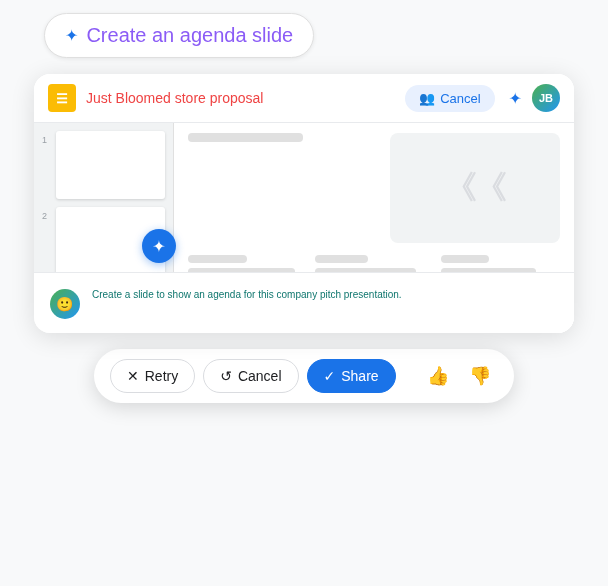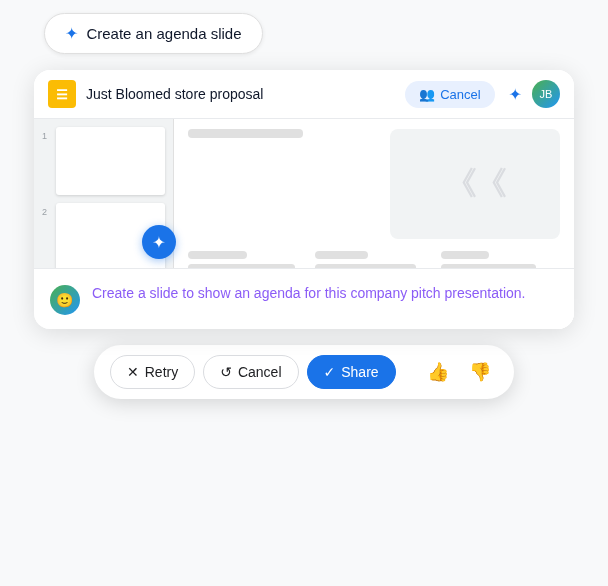--- a/index.html
+++ b/index.html
@@ -39,23 +39,23 @@
       align-self: flex-start;
       margin-left: 30px;
     }
 
     .top-pill .sparkle-icon {
       color: #1a73e8;
       font-size: 16px;
     }
 
     .top-pill .pill-label {
-      font-size: 15px;
+      font-size: 20px;
       font-weight: 500;
-      color: #0f172a;
+      color: #8b5cf6;
     }
 
     
     .main-card {
       background: #fff;
       border-radius: 16px;
       box-shadow: 0 4px 24px rgba(0,0,0,0.12);
       width: 540px;
       overflow: hidden;
       position: relative;
@@ -80,21 +80,21 @@
       align-items: center;
       justify-content: center;
       font-size: 13px;
       color: white;
       font-weight: bold;
       flex-shrink: 0;
     }
 
     .slides-title {
       font-size: 14px;
-      color: #0f172a;
+      color: #ef4444;
       flex: 1;
       font-weight: 400;
     }
 
     .share-btn {
       background: #e8f0fe;
       color: #1a73e8;
       border: none;
       border-radius: 20px;
       padding: 6px 14px;
@@ -116,21 +116,21 @@
       width: 28px;
       height: 28px;
       border-radius: 50%;
       background: linear-gradient(135deg, #4CAF50, #2196F3);
       overflow: hidden;
       display: flex;
       align-items: center;
       justify-content: center;
       font-size: 11px;
       color: white;
-      font-weight: normal;
+      font-weight: bold;
     }
 
     
     .slides-content {
       display: flex;
       height: 210px;
       position: relative;
     }
 
     
@@ -217,22 +217,22 @@
       box-shadow: 0 2px 8px rgba(26,115,232,0.4);
       z-index: 10;
     }
 
     .blue-circle-btn .sparkle-white {
       color: white;
       font-size: 16px;
     }
 
     .chat-text {
-      font-size: 14px;
-      color: #8b5cf6;
+      font-size: 10px;
+      color: #0f766e;
       line-height: 1.5;
     }
 
     
     .bottom-toolbar {
       background: #fff;
       border-radius: 50px;
       box-shadow: 0 4px 20px rgba(0,0,0,0.15);
       padding: 10px 16px;
       display: flex;

